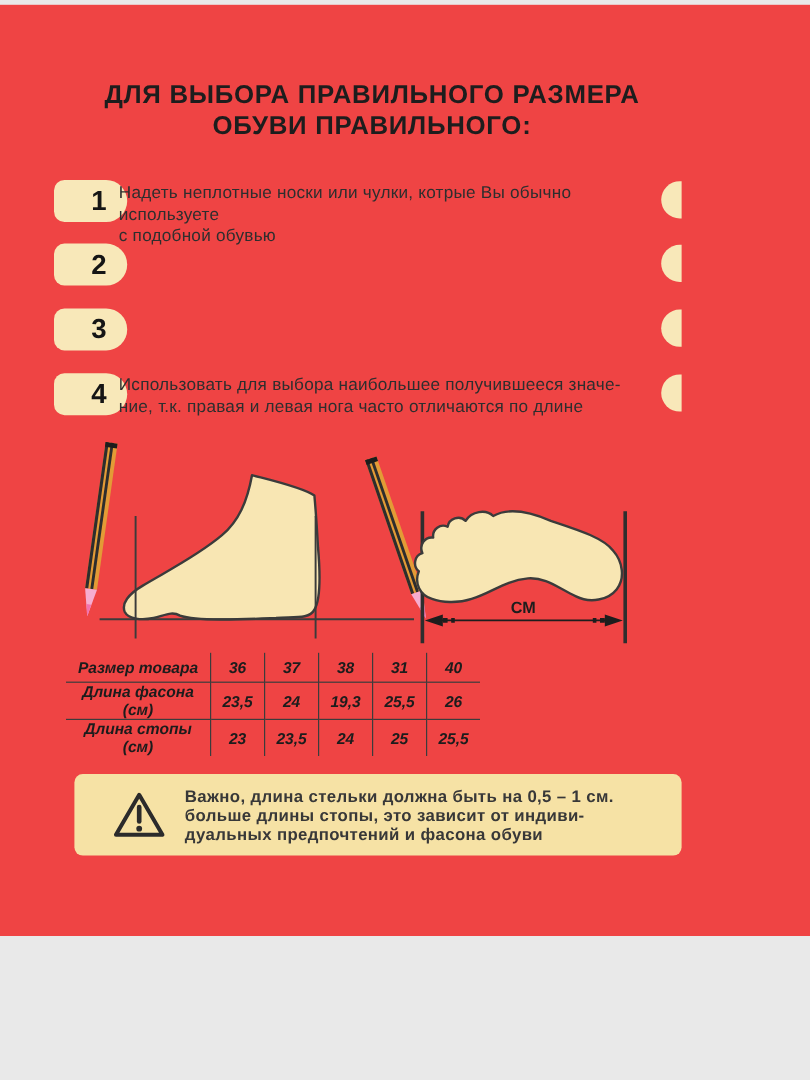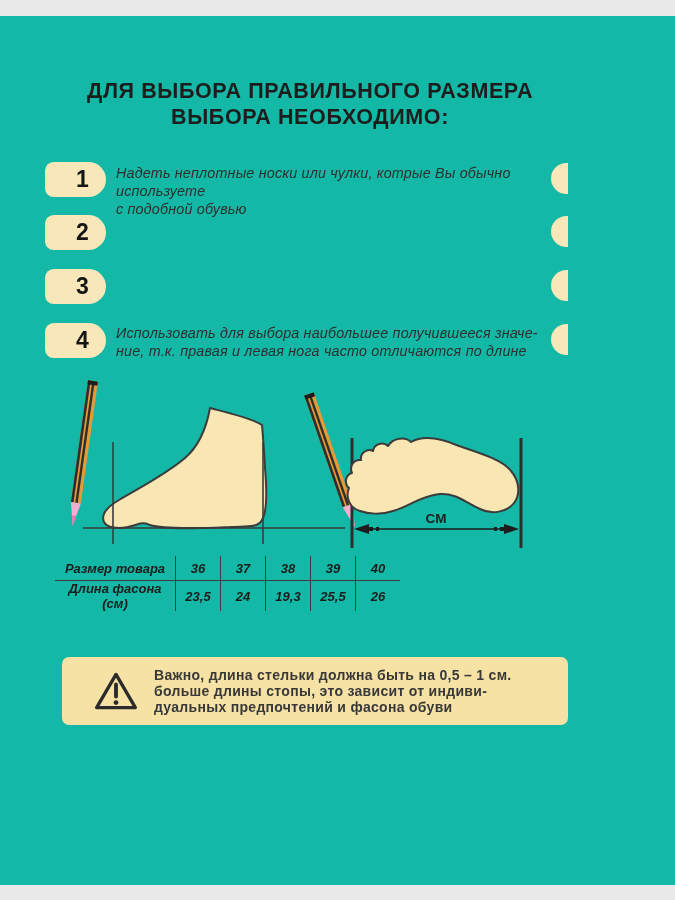--- a/index.html
+++ b/index.html
@@ -1,40 +1,40 @@
 <!DOCTYPE html>
 <html><head>
 <meta charset="utf-8">
 <style>
   html,body{margin:0;padding:0;background:#e9e9e9;}
   #frame{
-    position:relative;width:675px;height:869px;margin:16px auto;
-    background:#14b8a6;overflow:hidden;
+    position:relative;width:675px;height:776px;margin:4px auto;
+    background:#ef4444;overflow:hidden;
     font-family:"Liberation Sans", sans-serif;color:#2c2c2c;
   }
   
   .title{
     position:absolute;left:0;top:62px;width:620px;text-align:center;
     font-size:21.5px;line-height:26px;font-weight:700;color:#1d1d1d;
     letter-spacing:.6px;
   }
   .title .xbold{font-weight:800;}
   
   .step-badge{
     position:absolute;left:45px;width:61px;height:35px;
     background:#F8E8B9;border-radius:10px 20px 20px 10px;
     display:flex;align-items:center;justify-content:center;
   }
   .step-badge span{
     font-size:23px;font-weight:800;color:#151515;transform:translateX(7px);
   }
   .step-text{
-    position:absolute;left:116px;width:440px;
+    position:absolute;left:99px;width:440px;
     font-size:14.3px;line-height:17.8px;font-weight:500;color:#2e2e2e;
-    white-space:pre-line;letter-spacing:.2px;font-style:italic;
+    white-space:pre-line;letter-spacing:.2px;
   }
   .side-tab{
     position:absolute;left:551px;width:17px;height:31px;
     background:#F8E8B9;border-radius:17px 0 0 17px;
   }
   
   .diagram-svg{position:absolute;left:55px;top:360px;}
   
   .size-table{
     position:absolute;left:55px;top:540px;border-collapse:collapse;
@@ -63,21 +63,21 @@
     color:#383838;white-space:pre-line;letter-spacing:.3px;
   }
 </style>
 </head>
 <body>
 
 <div id="frame">
 
   <div class="title">
     <span>ДЛЯ ВЫБОРА </span><span class="xbold">ПРАВИЛЬНОГО</span><span> РАЗМЕРА</span><br>
-    <span>ВЫБОРА НЕОБХОДИМО:</span>
+    <span>ОБУВИ ПРАВИЛЬНОГО:</span>
   </div>
 
   <div class="step-badge" style="top:146px">
     <span>1</span>
   </div>
   <div class="step-text" style="top:149px">Надеть неплотные носки или чулки, котрые Вы обычно используете
 с подобной обувью</div>
   <div class="side-tab" style="top:147px"></div>
 
   <div class="step-badge" style="top:199px">
@@ -168,31 +168,39 @@
     </g>
   </svg>
 
   <table class="size-table">
     <tbody>
       <tr>
         <td class="rowlabel">Размер товара</td>
         <td class="val">36</td>
         <td class="val">37</td>
         <td class="val">38</td>
-        <td class="val">39</td>
+        <td class="val">31</td>
         <td class="val">40</td>
       </tr>
       <tr>
         <td class="rowlabel">Длина фасона (см)</td>
         <td class="val">23,5</td>
         <td class="val">24</td>
         <td class="val">19,3</td>
         <td class="val">25,5</td>
         <td class="val">26</td>
       </tr>
+      <tr>
+        <td class="rowlabel">Длина стопы (см)</td>
+        <td class="val">23</td>
+        <td class="val">23,5</td>
+        <td class="val">24</td>
+        <td class="val">25</td>
+        <td class="val">25,5</td>
+      </tr>
     </tbody>
   </table>
 
   <div class="warning-box">
     <svg class="warning-icon" width="48" height="46" viewBox="0 0 52 48">
       <polygon points="26,6 47,42 5,42" fill="none" stroke="#2b2b2b" stroke-width="3.6" stroke-linejoin="round"></polygon>
       <line x1="26" y1="17" x2="26" y2="30" stroke="#2b2b2b" stroke-width="4.2" stroke-linecap="round"></line>
       <circle cx="26" cy="36.5" r="2.6" fill="#2b2b2b"></circle>
     </svg>
     <div class="warning-text">Важно, длина стельки должна быть на 0,5 – 1 см.

